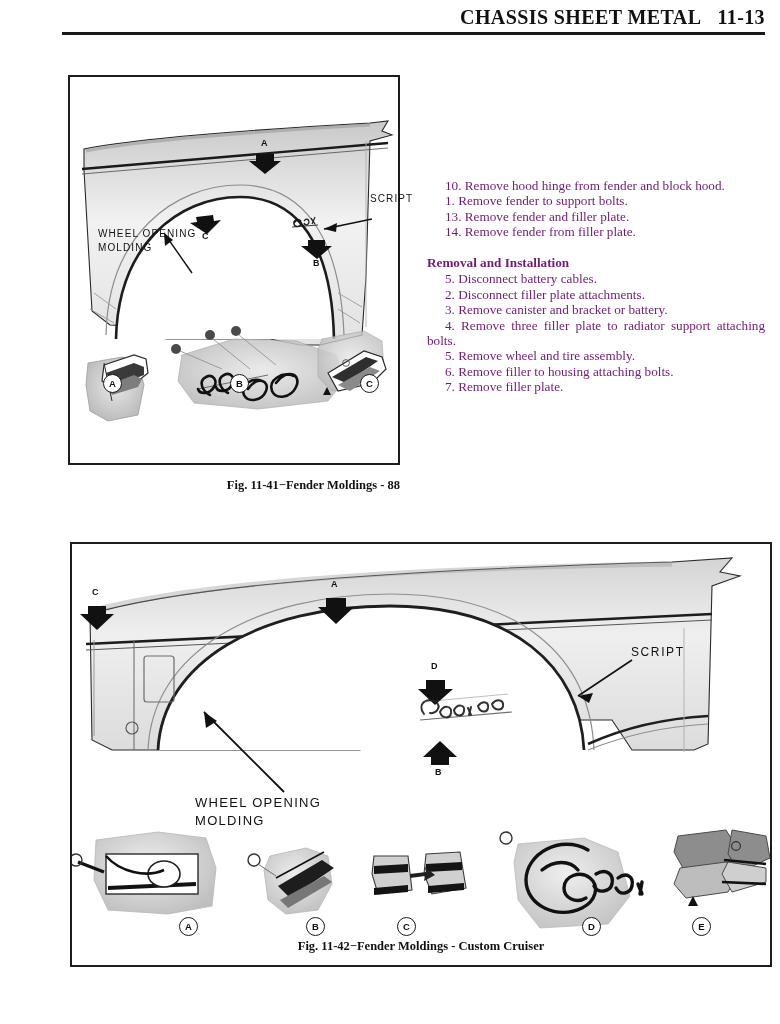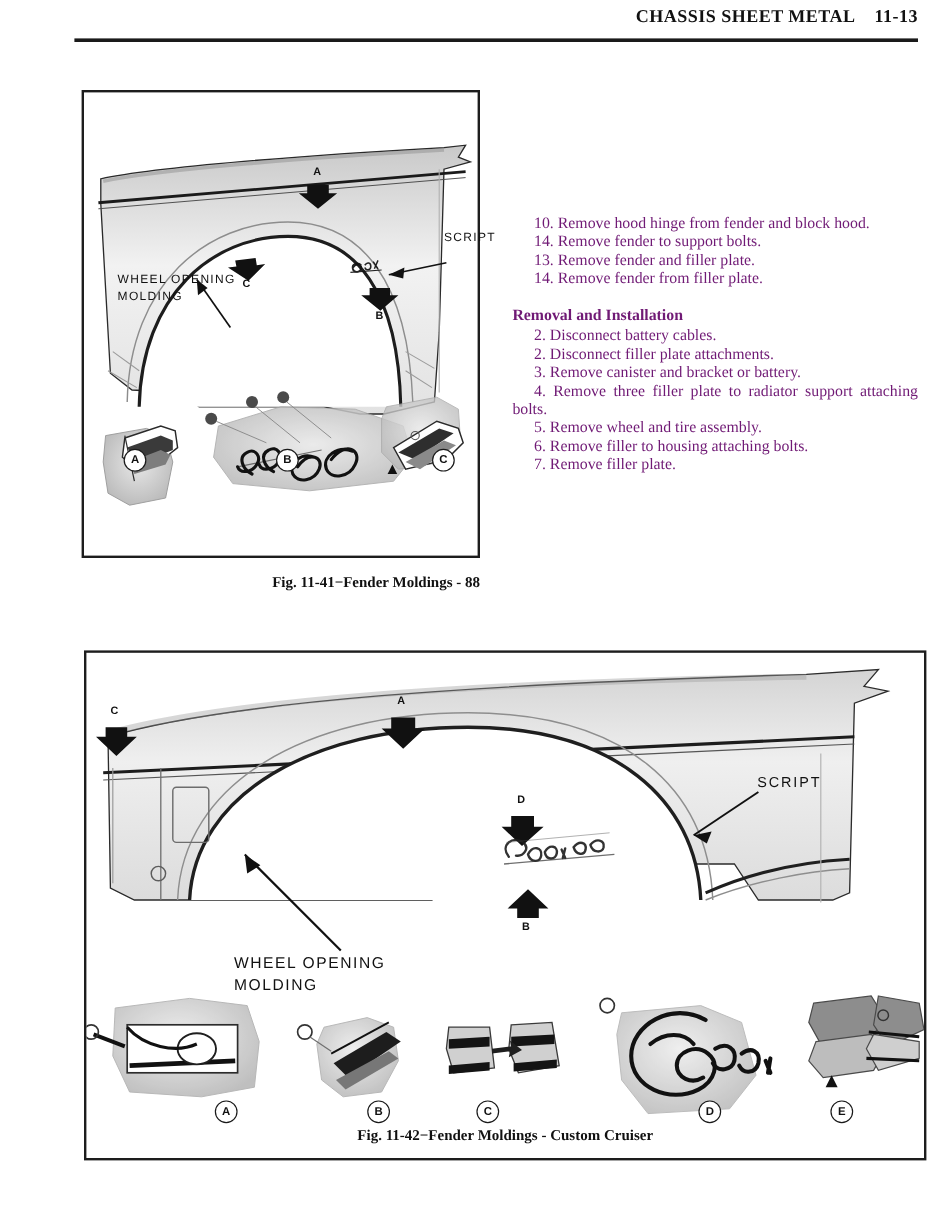--- a/index.html
+++ b/index.html
@@ -24,21 +24,21 @@
     left: 62px;
     width: 703px;
     height: 30px;
   }
   #page-header .head-text {
     position: absolute;
     right: 0;
     top: 0;
     font-family: "Liberation Serif", serif;
     font-weight: bold;
-    font-size: 15px;
+    font-size: 20px;
     letter-spacing: 0.4px;
     white-space: nowrap;
   }
   #page-header .head-num {
     margin-left: 16px;
   }
   #header-rule {
     position: absolute;
     left: 62px;
     top: 32px;
@@ -422,28 +422,28 @@
   <div class="circ-letter" style="left:234px; top:373px;">B</div>
   <div class="circ-letter" style="left:325px; top:373px;">C</div>
   <div class="circ-letter" style="left:510px; top:373px;">D</div>
   <div class="circ-letter" style="left:620px; top:373px;">E</div>
 </div>
 
 <div class="figure-caption" id="figure-42-caption">Fig. 11-42−Fender Moldings - Custom Cruiser</div>
 
 <div id="text-column">
   <p class="step">10. Remove hood hinge from fender and block hood.</p>
-  <p class="step">14. Remove fender to support bolts.</p>
+  <p class="step">1. Remove fender to support bolts.</p>
   <p class="step">13. Remove fender and filler plate.</p>
   <p class="step">14. Remove fender from filler plate.</p>
 
   <p class="sub-title">Removal and Installation</p>
 
   <div class="proc-list">
-    <p class="step">2. Disconnect battery cables.</p>
+    <p class="step">5. Disconnect battery cables.</p>
     <p class="step">2. Disconnect filler plate attachments.</p>
     <p class="step">3. Remove canister and bracket or battery.</p>
     <p class="step wrap">4. Remove three filler plate to radiator support attaching bolts.</p>
     <p class="step">5. Remove wheel and tire assembly.</p>
     <p class="step">6. Remove filler to housing attaching bolts.</p>
     <p class="step">7. Remove filler plate.</p>
   </div>
 </div>
 
 </body></html>

